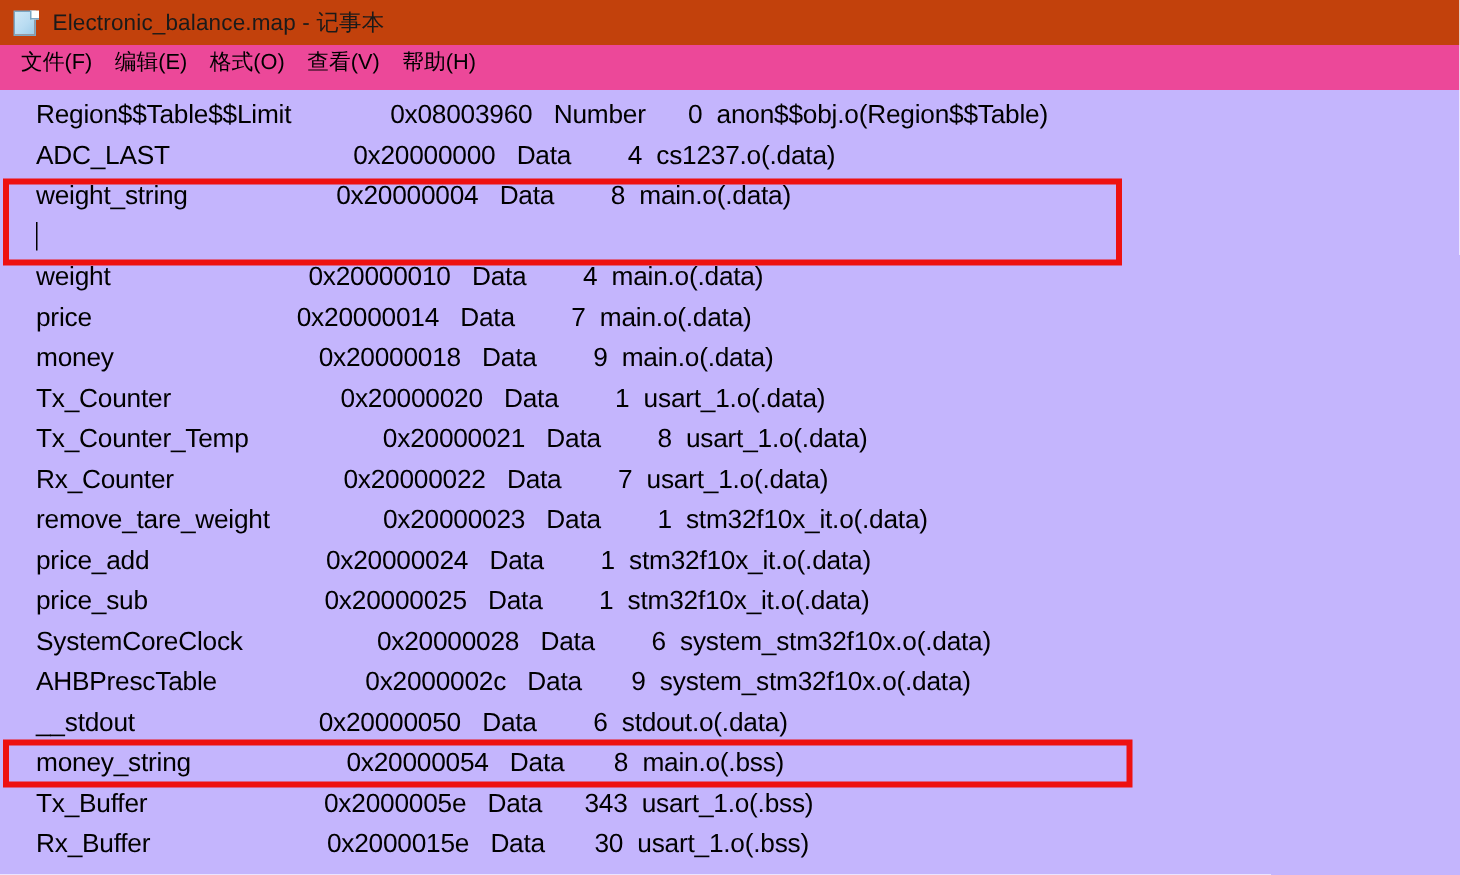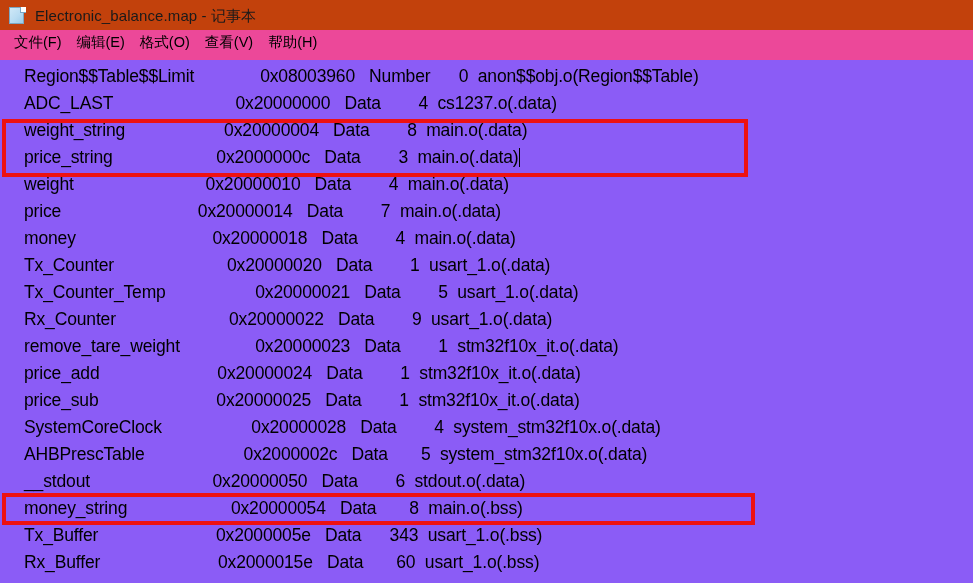--- a/index.html
+++ b/index.html
@@ -98,21 +98,21 @@
     padding: 2px 8px 2px 7px;
     cursor: default;
   }
 
   
   .editor {
     position: absolute;
     left: 0; top: 60px;
     width: 973px;
     height: 523px;
-    background: #8b5cf6;
+    background: #c4b5fd;
     overflow: hidden;
   }
   .doc {
     position: absolute;
     left: 0;
     top: 3px;
     width: 1400px;
   }
   .line {
     height: 27px;
@@ -177,35 +177,35 @@
     <div class="menu-item">格式(O)</div>
     <div class="menu-item">查看(V)</div>
     <div class="menu-item">帮助(H)</div>
   </div>
 
   <div class="editor">
     <div class="doc" id="doc">
         <div class="line"><span>Region$$Table$$Limit              0x08003960   Number      0  anon$$obj.o(Region$$Table)</span></div>
         <div class="line"><span>ADC_LAST                          0x20000000   Data        4  cs1237.o(.data)</span></div>
         <div class="line"><span>weight_string                     0x20000004   Data        8  main.o(.data)</span></div>
-        <div class="line"><span>price_string                      0x2000000c   Data        3  main.o(.data)</span><span class="caret"></span></div>
+        <div class="line"><span class="caret"></span></div>
         <div class="line"><span>weight                            0x20000010   Data        4  main.o(.data)</span></div>
         <div class="line"><span>price                             0x20000014   Data        7  main.o(.data)</span></div>
-        <div class="line"><span>money                             0x20000018   Data        4  main.o(.data)</span></div>
+        <div class="line"><span>money                             0x20000018   Data        9  main.o(.data)</span></div>
         <div class="line"><span>Tx_Counter                        0x20000020   Data        1  usart_1.o(.data)</span></div>
-        <div class="line"><span>Tx_Counter_Temp                   0x20000021   Data        5  usart_1.o(.data)</span></div>
-        <div class="line"><span>Rx_Counter                        0x20000022   Data        9  usart_1.o(.data)</span></div>
+        <div class="line"><span>Tx_Counter_Temp                   0x20000021   Data        8  usart_1.o(.data)</span></div>
+        <div class="line"><span>Rx_Counter                        0x20000022   Data        7  usart_1.o(.data)</span></div>
         <div class="line"><span>remove_tare_weight                0x20000023   Data        1  stm32f10x_it.o(.data)</span></div>
         <div class="line"><span>price_add                         0x20000024   Data        1  stm32f10x_it.o(.data)</span></div>
         <div class="line"><span>price_sub                         0x20000025   Data        1  stm32f10x_it.o(.data)</span></div>
-        <div class="line"><span>SystemCoreClock                   0x20000028   Data        4  system_stm32f10x.o(.data)</span></div>
-        <div class="line"><span>AHBPrescTable                     0x2000002c   Data       5  system_stm32f10x.o(.data)</span></div>
+        <div class="line"><span>SystemCoreClock                   0x20000028   Data        6  system_stm32f10x.o(.data)</span></div>
+        <div class="line"><span>AHBPrescTable                     0x2000002c   Data       9  system_stm32f10x.o(.data)</span></div>
         <div class="line"><span>__stdout                          0x20000050   Data        6  stdout.o(.data)</span></div>
         <div class="line"><span>money_string                      0x20000054   Data       8  main.o(.bss)</span></div>
         <div class="line"><span>Tx_Buffer                         0x2000005e   Data      343  usart_1.o(.bss)</span></div>
-        <div class="line"><span>Rx_Buffer                         0x2000015e   Data       60  usart_1.o(.bss)</span></div>
+        <div class="line"><span>Rx_Buffer                         0x2000015e   Data       30  usart_1.o(.bss)</span></div>
       </div>
   </div>
 
   <div class="redbox" id="redbox-1"></div>
   <div class="redbox" id="redbox-2"></div>
 
 </div>
 
 </body></html>

